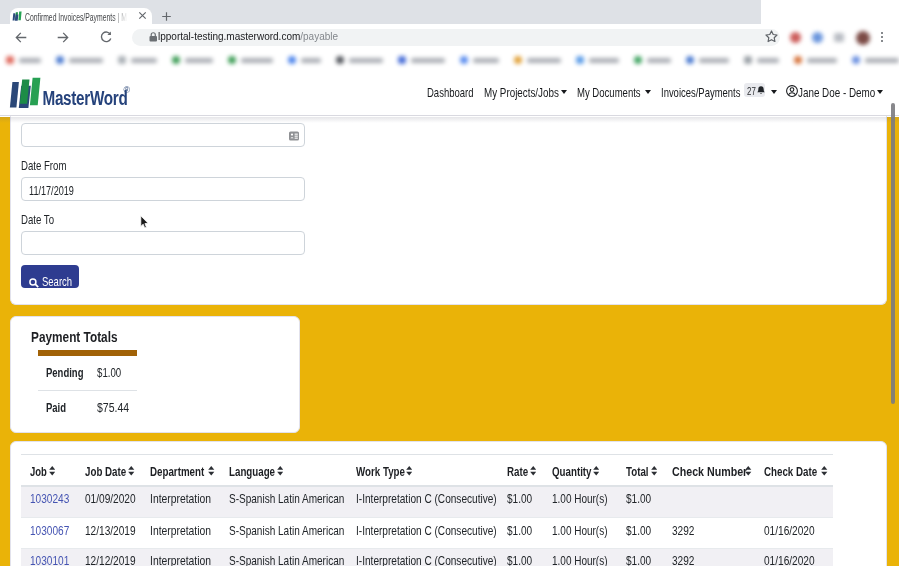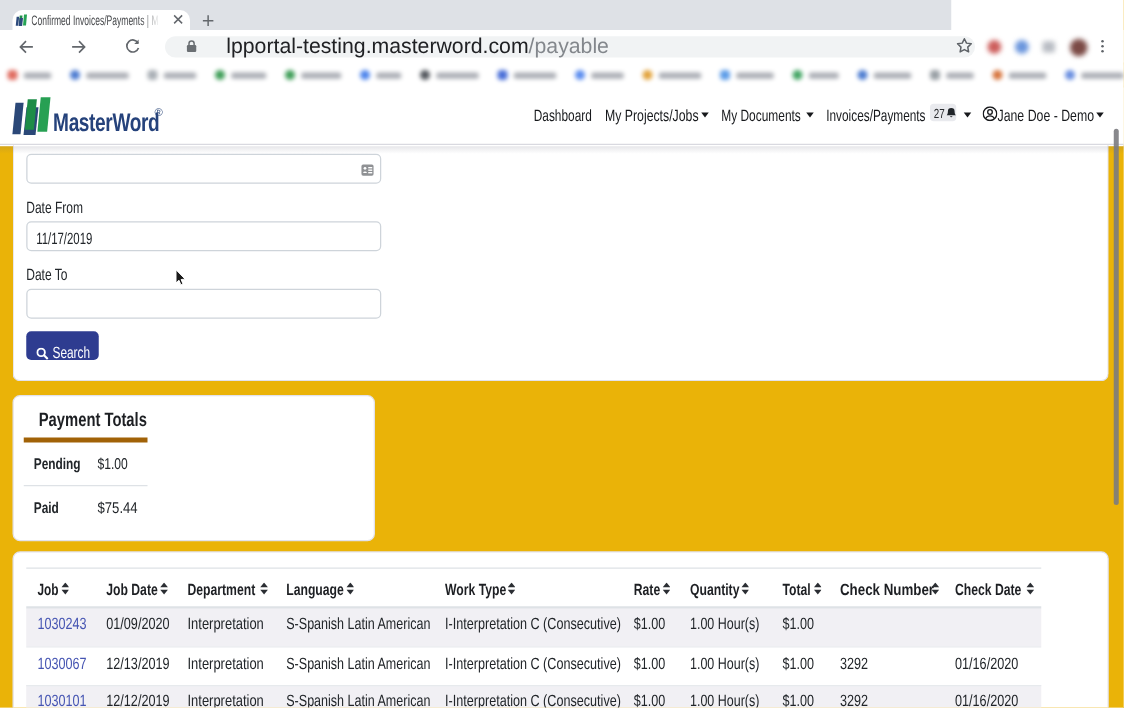--- a/index.html
+++ b/index.html
@@ -9,21 +9,21 @@
 .t{display:inline-block;transform:scaleX(var(--s,.76));transform-origin:0 60%;white-space:nowrap}
 
 #tabstrip{left:0;top:0;width:761px;height:24px;background:#dee1e6}
 #tab{left:10px;top:8px;width:142px;height:16px;background:#fff;border-radius:8px 8px 0 0}
 #tabtitle{left:25px;top:10.5px;width:103px;height:12px;overflow:hidden;font-size:11px;color:#45474a;line-height:12px;-webkit-mask-image:linear-gradient(90deg,#000 85%,transparent)}
 #tabx{left:138px;top:11px;width:9px;height:9px}
 #newtab{left:162px;top:11.5px;width:9px;height:9px}
 
 #toolbar{left:0;top:24px;width:899px;height:26px;background:#fff}
 #pill{left:132px;top:4.5px;width:648px;height:17px;border-radius:8.5px;background:#f1f3f4}
-#url{left:181px;top:7px;font-size:17px;line-height:12px;color:#202124}
+#url{left:158px;top:7px;font-size:10px;line-height:12px;color:#202124}
 #url i{font-style:normal;color:#83878c}
 .blur{filter:blur(2.2px)}
 
 #bookmarks{left:0;top:50px;width:899px;height:20px;background:#fff;display:flex;align-items:center;padding-left:6px;filter:blur(1.9px)}
 .bm{display:flex;align-items:center;margin-right:15px;flex:none}
 .bm i{width:8px;height:8px;border-radius:3px;margin-right:5px;flex:none}
 .bm b{height:5px;border-radius:2px;background:#abaeb5;flex:none}
 
 #sitehead{left:0;top:70px;width:899px;height:46px;background:#fff;border-bottom:1px solid #d9d9e0}
 #headshadow{left:0;top:117px;width:899px;height:6px;background:linear-gradient(rgba(100,100,120,.16),rgba(100,100,120,0))}
@@ -32,21 +32,21 @@
 #badge{left:743.5px;top:13px;width:21px;height:13.5px;background:#e9eaee;border-radius:3px}
 
 #content{left:0;top:117px;width:899px;height:449px;background:#eab308}
 .card{position:absolute;background:#fff;border:1px solid #e2e2ec;border-radius:6px}
 #formcard{left:10px;top:-1px;width:877px;height:189px;border-top:none;border-radius:0 0 6px 6px}
 .inp{position:absolute;left:21px;width:284px;height:24px;border:1px solid #ced4da;border-radius:4px;background:#fff}
 .lbl{position:absolute;left:20.5px;font-size:13px;line-height:13px;color:#212529}
 #btn{left:20.5px;top:148px;width:58.5px;height:23px;background:#2e3c90;border-radius:4px;display:flex;align-items:flex-end;padding-left:8px;color:#fff}
 #paycard{left:10px;top:199px;width:290px;height:117px}
 #pt-title{left:20px;top:11.5px;font-size:15.5px;font-weight:bold;color:#1d1f23;line-height:16px}
-#pt-tbl{left:8px;top:32.5px;width:99px;border-top:4px solid #a16207}
+#pt-tbl{left:27px;top:32.5px;width:99px;border-top:6px solid #a16207}
 .ptrow{height:35px;border-bottom:1px solid #dee2e6;position:relative;font-size:12.5px;color:#212529}
 .ptrow b{position:absolute;left:8px;top:11px;line-height:13px}
 .ptrow span{position:absolute;left:59px;top:11px;line-height:13px}
 #tablecard{left:10px;top:324px;width:877px;height:160px}
 .trow{position:absolute;left:10px;width:812px;height:30.5px}
 .stripe{background:#f1f0f4}
 .cell{position:absolute;top:5.5px;font-size:13px;line-height:13px;color:#212529}
 .hcell{position:absolute;top:11px;font-size:13px;line-height:13px;font-weight:bold;color:#1d1f23}
 .link{color:#4554b2}
 .sort{position:absolute;top:12px}

